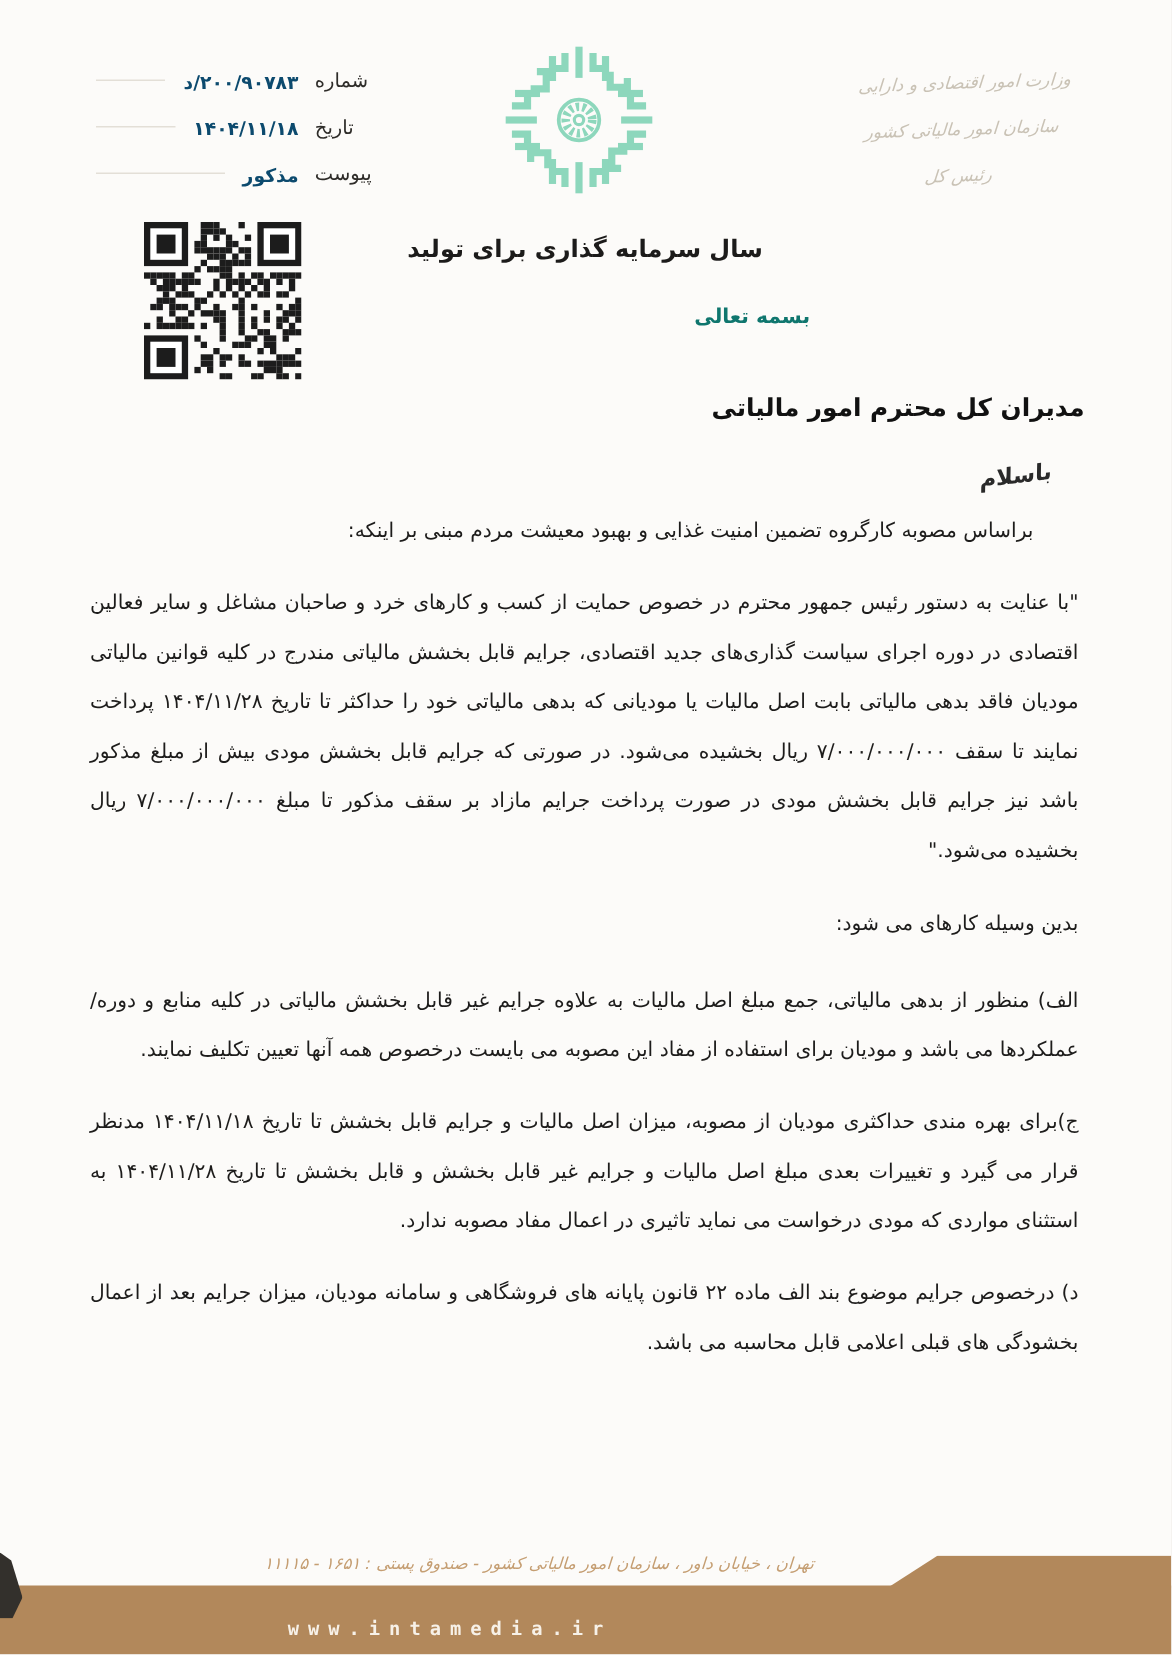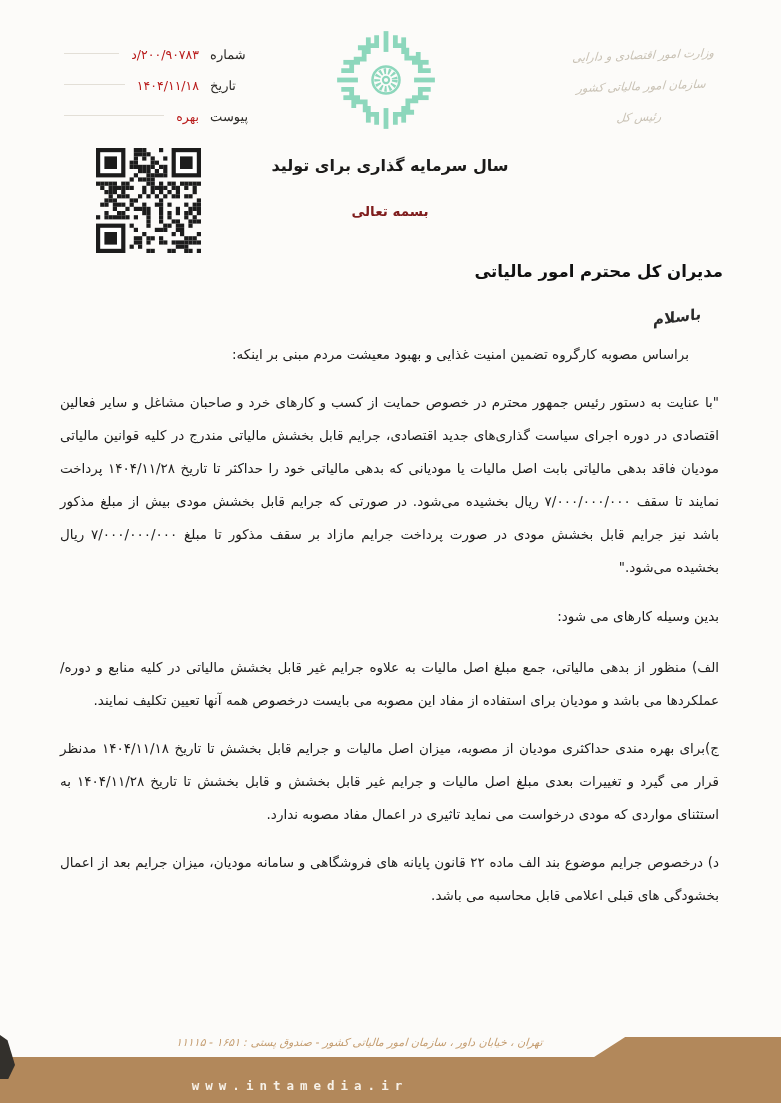--- a/index.html
+++ b/index.html
@@ -3,33 +3,33 @@
 <meta charset="utf-8">
 <style>
   html,body{margin:0;padding:0;}
   body{background:#e9e7e2;font-family:"DejaVu Sans",sans-serif;}
   .page{position:relative;width:781px;height:1103px;margin:0 auto;background:#fcfbf9;overflow:hidden;}
 
   
   .meta{position:absolute;top:44px;right:520px;left:60px;direction:rtl;}
   .meta-row{display:flex;align-items:center;direction:rtl;margin-bottom:11px;height:20px;}
   .meta-label{font-size:13px;color:#2e2c29;transform:skewX(14deg);font-style:italic;white-space:nowrap;width:52px;text-align:left;}
-  .meta-value{font-size:12.5px;font-weight:400;color:#b91c1c;white-space:nowrap;margin-right:10px;}
+  .meta-value{font-size:12.5px;font-weight:700;color:#0c4a6e;white-space:nowrap;margin-right:10px;}
   .meta-fill{flex:1;border-bottom:1px solid #e3dfd7;margin:0 12px 2px 4px;height:1px;}
 
   
   .ministry{position:absolute;top:40px;right:34px;width:212px;text-align:center;color:#c9c2b5;
             font-size:11.5px;font-style:italic;transform:skewX(-6deg) rotate(-2deg);line-height:31px;}
 
   
   .logo{position:absolute;top:28px;left:334px;width:104px;height:104px;}
   .slogan{position:absolute;top:156px;left:240px;width:300px;text-align:center;
           font-size:16px;font-weight:700;color:#1c1b1a;}
-  .besmele{position:absolute;top:203px;left:240px;width:300px;text-align:center;
-           font-size:13.5px;font-weight:700;color:#7f1d1d;}
+  .besmele{position:absolute;top:203px;left:240px;width:300px;
+           font-size:13.5px;font-weight:700;color:#0f766e;}
 
   
   .qr{position:absolute;top:148px;left:96px;width:105px;height:105px;}
 
   
   .recipient{position:absolute;top:262px;right:58px;font-size:16.5px;font-weight:700;color:#111;}
   .salutation{position:absolute;top:308px;right:80px;font-size:15px;font-weight:600;color:#2a2a2a;
               transform:rotate(-7deg) skewX(-8deg);}
   .body-text{position:absolute;top:338px;right:62px;left:60px;direction:rtl;
              font-size:13.5px;color:#1d1c1b;text-align:justify;line-height:33px;}
@@ -66,21 +66,21 @@
       <span class="meta-value">۲۰۰/۹۰۷۸۳/د</span>
       <span class="meta-fill"></span>
     </div>
     <div class="meta-row">
       <span class="meta-label">تاریخ</span>
       <span class="meta-value">۱۴۰۴/۱۱/۱۸</span>
       <span class="meta-fill"></span>
     </div>
     <div class="meta-row">
       <span class="meta-label">پیوست</span>
-      <span class="meta-value">بهره</span>
+      <span class="meta-value">مذکور</span>
       <span class="meta-fill"></span>
     </div>
   </div>
 
   <div class="logo">
     <svg viewBox="0 0 100 100" width="104" height="104">
       <g fill="none" stroke="#8dd7bc" stroke-width="4.6">
         <g id="arm0">
           <path d="M50 3 V23"></path>
           <path d="M41 7 V17 H33"></path>

